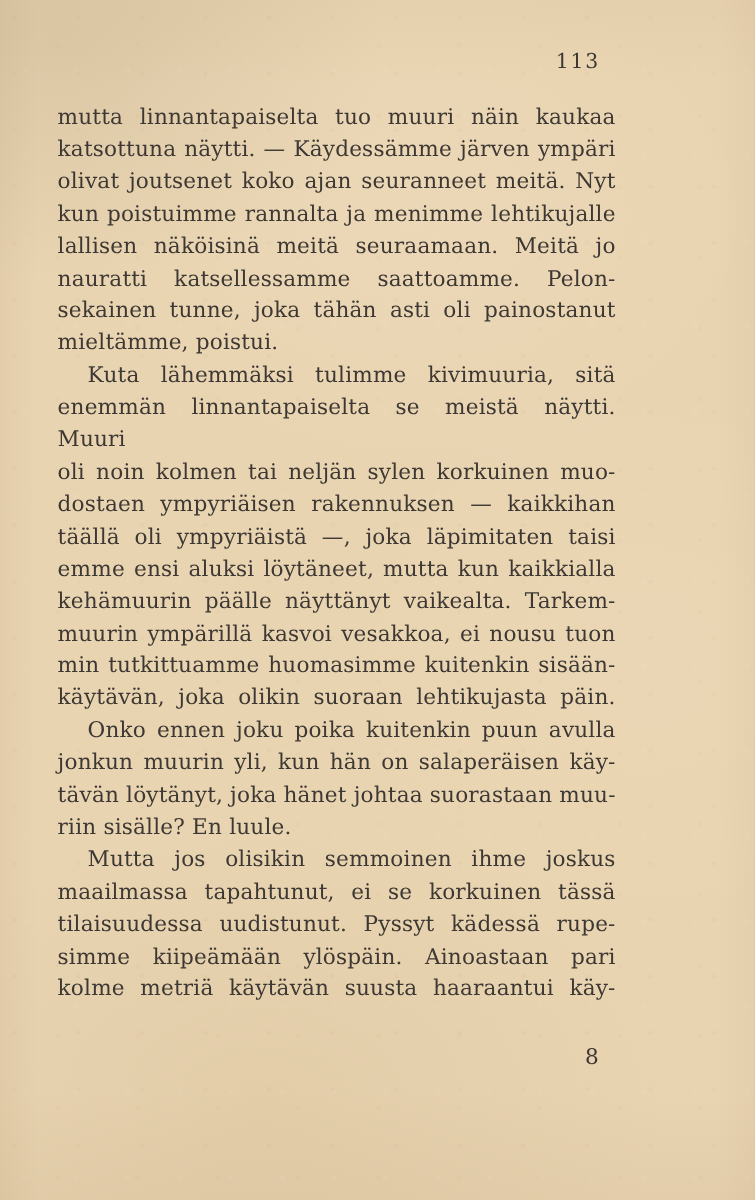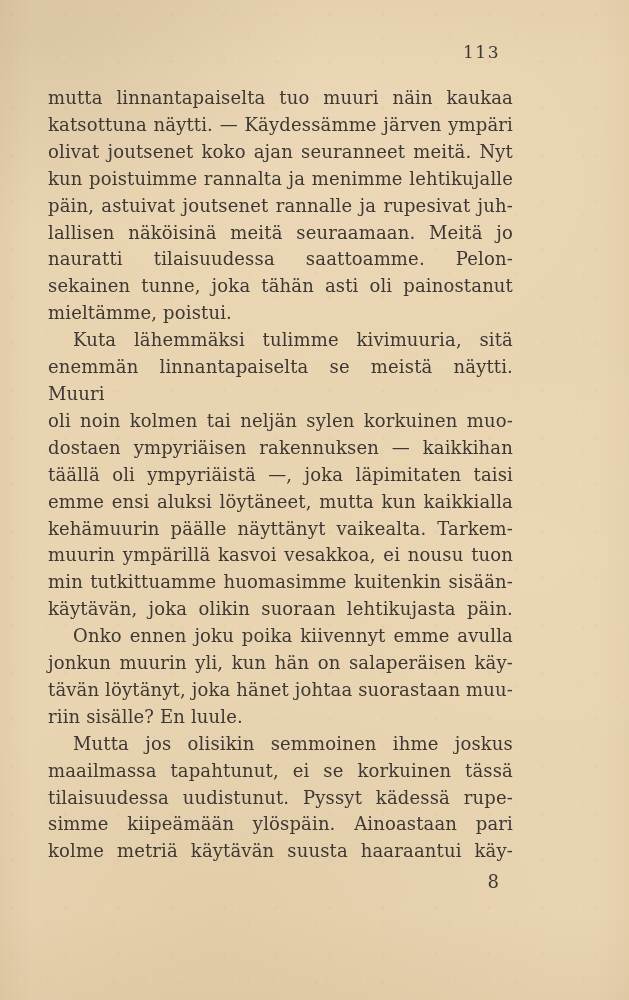--- a/index.html
+++ b/index.html
@@ -75,36 +75,35 @@
 <div class="page">
   <div class="speckle"></div>
 
   <div class="page-number">113</div>
 
   <div class="text-block" id="text-block">
       <div class="line">mutta linnantapaiselta tuo muuri näin kaukaa</div>
       <div class="line">katsottuna näytti. — Käydessämme järven ympäri</div>
       <div class="line">olivat joutsenet koko ajan seuranneet meitä. Nyt</div>
       <div class="line">kun poistuimme rannalta ja menimme lehtikujalle</div>
-      <div class="line">päin, astuivat joutsenet rannalle ja rupesivat juh-</div>
       <div class="line">lallisen näköisinä meitä seuraamaan. Meitä jo</div>
-      <div class="line">nauratti tilaisuudessa saattoamme. Pelon-</div>
+      <div class="line">nauratti katsellessamme saattoamme. Pelon-</div>
       <div class="line">sekainen tunne, joka tähän asti oli painostanut</div>
       <div class="line left">mieltämme, poistui.</div>
       <div class="line indent">Kuta lähemmäksi tulimme kivimuuria, sitä</div>
       <div class="line">enemmän linnantapaiselta se meistä näytti. Muuri</div>
       <div class="line">oli noin kolmen tai neljän sylen korkuinen muo-</div>
       <div class="line">dostaen ympyriäisen rakennuksen — kaikkihan</div>
       <div class="line">täällä oli ympyriäistä —, joka läpimitaten taisi</div>
       <div class="line">emme ensi aluksi löytäneet, mutta kun kaikkialla</div>
       <div class="line">kehämuurin päälle näyttänyt vaikealta. Tarkem-</div>
       <div class="line">muurin ympärillä kasvoi vesakkoa, ei nousu tuon</div>
       <div class="line">min tutkittuamme huomasimme kuitenkin sisään-</div>
       <div class="line">käytävän, joka olikin suoraan lehtikujasta päin.</div>
-      <div class="line indent">Onko ennen joku poika kiivennyt emme avulla</div>
+      <div class="line indent">Onko ennen joku poika kuitenkin puun avulla</div>
       <div class="line">jonkun muurin yli, kun hän on salaperäisen käy-</div>
       <div class="line">tävän löytänyt, joka hänet johtaa suorastaan muu-</div>
       <div class="line left">riin sisälle? En luule.</div>
       <div class="line indent">Mutta jos olisikin semmoinen ihme joskus</div>
       <div class="line">maailmassa tapahtunut, ei se korkuinen tässä</div>
       <div class="line">tilaisuudessa uudistunut. Pyssyt kädessä rupe-</div>
       <div class="line">simme kiipeämään ylöspäin. Ainoastaan pari</div>
       <div class="line">kolme metriä käytävän suusta haaraantui käy-</div>
     </div>
 

